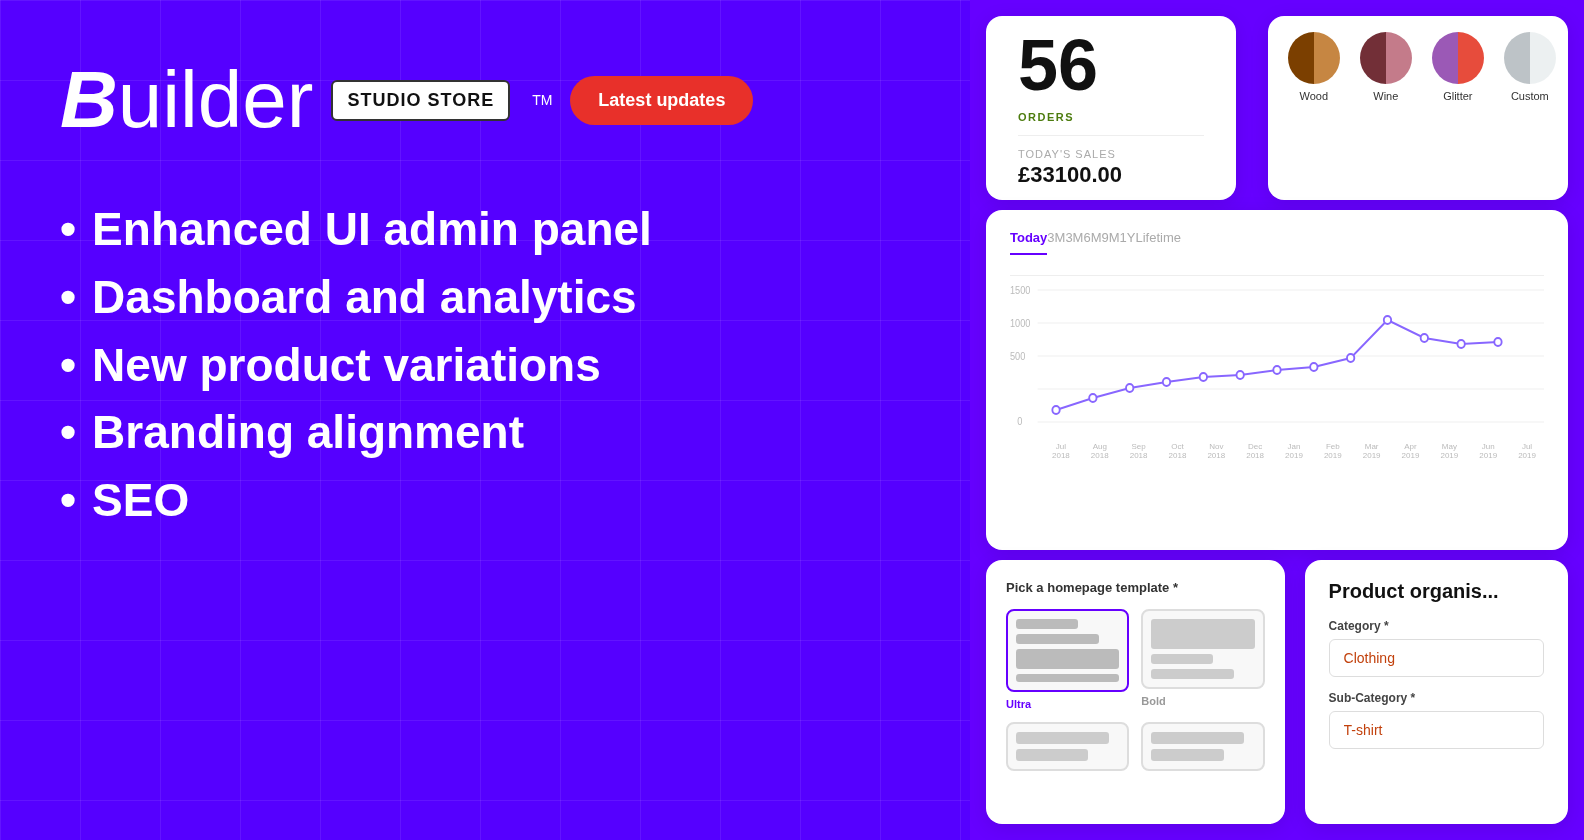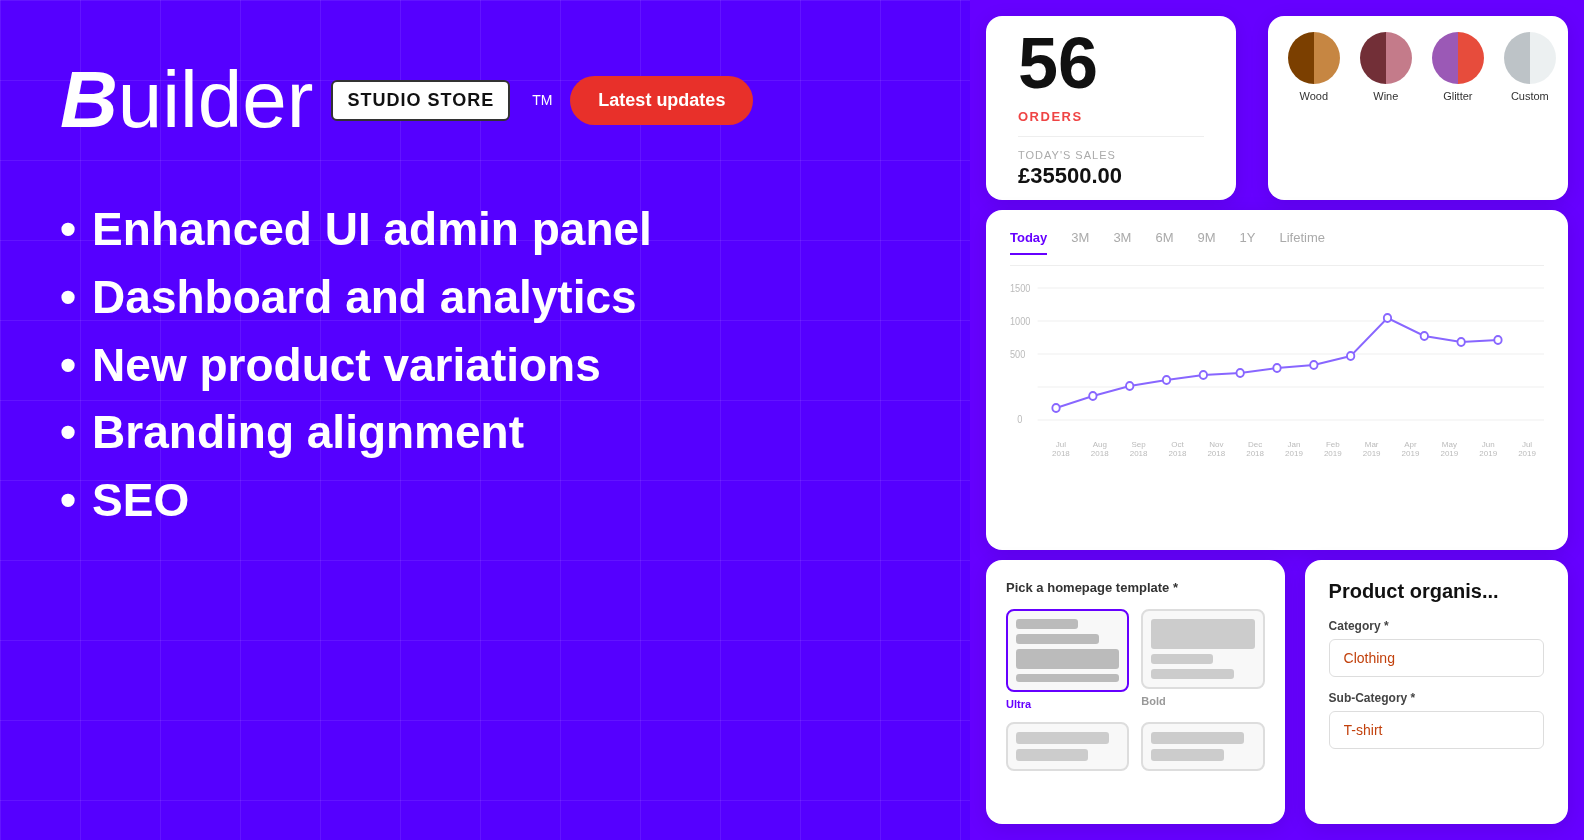--- a/index.html
+++ b/index.html
@@ -148,23 +148,23 @@
     }
 
     .orders-number {
       font-size: 72px;
       font-weight: 900;
       color: #111;
       line-height: 1;
     }
 
     .orders-label {
-      font-size: 13px;
+      font-size: 11px;
       font-weight: 700;
-      color: #ef4444;
+      color: #4d7c0f;
       letter-spacing: 1.5px;
       text-transform: uppercase;
       margin-top: 10px;
     }
 
     .orders-divider {
       border: none;
       border-top: 1px solid #eee;
       margin: 12px 0;
     }
@@ -252,24 +252,23 @@
       border-radius: 16px;
       margin: 0 16px 10px 16px;
       padding: 20px 24px 16px;
       box-shadow: 0 4px 20px rgba(0,0,0,0.1);
       flex: 1;
       overflow: hidden;
     }
 
     .chart-tabs {
       display: flex;
-      gap: 24px;
-      margin-bottom: 12px;
+      margin-bottom: 4px;
       border-bottom: 1px solid #eee;
-      padding-bottom: 10px;
+      padding-bottom: 20px;
     }
 
     .chart-tab {
       font-size: 13px;
       color: #aaa;
       cursor: pointer;
       padding-bottom: 8px;
       font-weight: 500;
     }
 
@@ -437,21 +436,21 @@
 
 <div class="right-panel">
 
   <div class="top-row">
 
     <div class="orders-card">
       <div class="orders-number">56</div>
       <div class="orders-label">ORDERS</div>
       <hr class="orders-divider">
       <div class="orders-sales-label">TODAY'S SALES</div>
-      <div class="orders-sales-value">£35500.00</div>
+      <div class="orders-sales-value">£33100.00</div>
     </div>
 
     <div class="theme-card">
       <div class="theme-swatches-row">
         <div class="swatch-item">
           <div class="swatch-circle swatch-wood"></div>
           <span class="swatch-label">Wood</span>
         </div>
         <div class="swatch-item">
           <div class="swatch-circle swatch-wine"></div>

